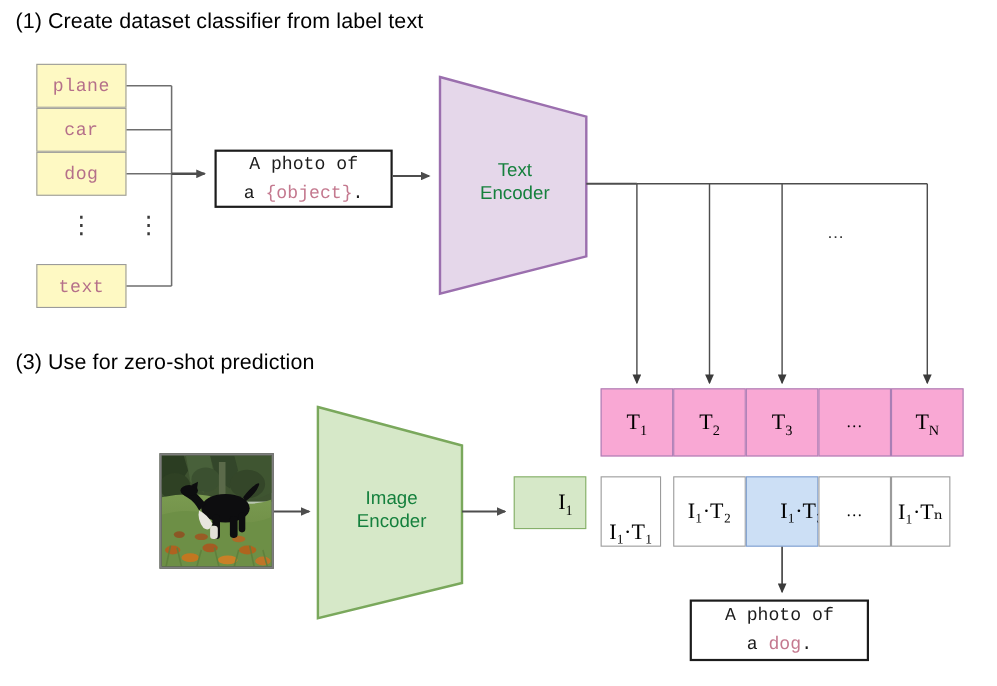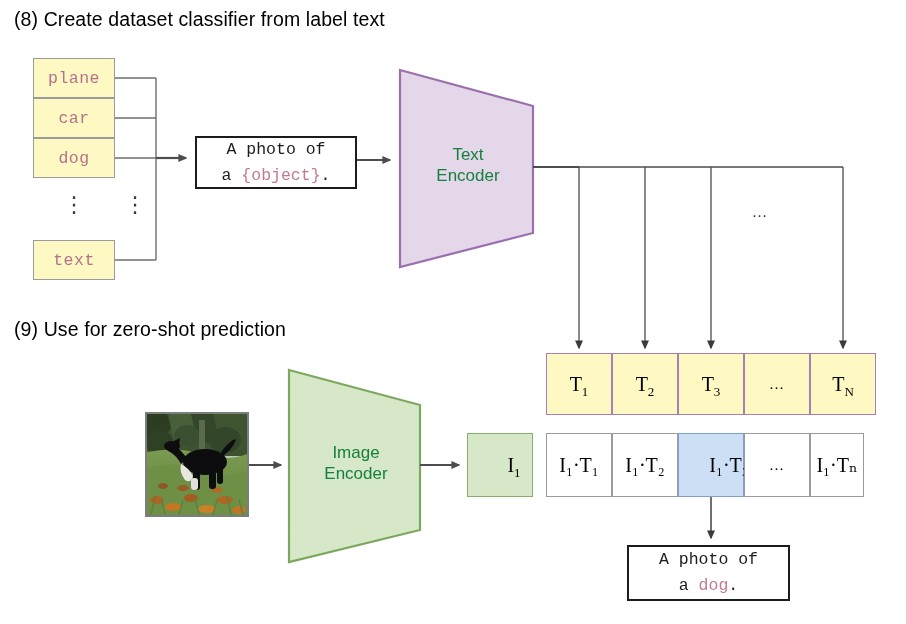--- a/index.html
+++ b/index.html
@@ -37,21 +37,21 @@
   
   .encoder{display:block;}
   .encoder-label{
     position:absolute;left:0;right:0;text-align:center;
     font-family:"Liberation Sans",sans-serif;font-size:17px;color:#15803d;
     line-height:1.25;pointer-events:none;
   }
 
   
   .cell{
-    border:1.3px solid #a97fb5;background:#fef9c3;
+    border:1.3px solid #a97fb5;background:#f9a8d4;
     display:flex;align-items:center;justify-content:center;
     font-family:"Liberation Serif","DejaVu Serif",serif;
     font-size:20px;color:#000;
   }
   .cell.plain{border-color:#9b9b9b;background:#ffffff;}
   .cell.highlight{border-color:#7f9fcf;background:#ccdff5;padding-left:36px;}
   .cell.green{border-color:#86b06a;background:#d6e8c8;}
   .cell .sub{font-size:13px;vertical-align:sub;line-height:0;}
   .cell .dots{font-size:15px;letter-spacing:1px;}
 
@@ -65,23 +65,23 @@
   .photo{border:2px solid #7d7d7d;overflow:hidden;position:relative;background:#2c3a20;}
   .photo svg{display:block;}
 
   svg.lines{position:absolute;left:0;top:0;width:906px;height:624px;overflow:visible;pointer-events:none;}
 </style>
 </head>
 <body>
 
 <div class="stage">
 
-  <div class="abs heading" style="left:14px;top:8px;">(8) Create dataset classifier from label text</div>
-
-  <div class="abs heading" style="left:14px;top:318px;">(9) Use for zero-shot prediction</div>
+  <div class="abs heading" style="left:14px;top:8px;">(1) Create dataset classifier from label text</div>
+
+  <div class="abs heading" style="left:14px;top:318px;">(3) Use for zero-shot prediction</div>
 
   <div class="abs label-box" style="left:33px;top:58px;width:82px;height:40px;">
     <span>plane</span>
   </div>
   <div class="abs label-box" style="left:33px;top:98px;width:82px;height:40px;">
     <span>car</span>
   </div>
   <div class="abs label-box" style="left:33px;top:138px;width:82px;height:40px;">
     <span>dog</span>
   </div>
@@ -172,41 +172,41 @@
           <path d="M18,101 L14,84"></path>
           <path d="M32,101 L36,86"></path>
         <path d="M52,101 L48,84"></path>
           <path d="M66,101 L70,86"></path>
           <path d="M84,101 L80,82"></path>
         <path d="M96,101 L92,86"></path>
       </g>
     </svg>
   </div>
 
-  <div class="abs cell green" style="left:467px;top:433px;width:66px;height:64px;padding-left:28px;">
+  <div class="abs cell green" style="left:467px;top:433px;width:66px;height:48px;padding-left:28px;">
     <span><span>I</span><span class="sub">1</span></span>
   </div>
 
   <div class="abs cell" style="left:546px;top:353px;width:66px;height:62px;">
     <span><span>T</span><span class="sub">1</span></span>
   </div>
   <div class="abs cell" style="left:612px;top:353px;width:66px;height:62px;">
     <span><span>T</span><span class="sub">2</span></span>
   </div>
   <div class="abs cell" style="left:678px;top:353px;width:66px;height:62px;">
     <span><span>T</span><span class="sub">3</span></span>
   </div>
   <div class="abs cell" style="left:744px;top:353px;width:66px;height:62px;">
     <span class="dots">…</span>
   </div>
   <div class="abs cell" style="left:810px;top:353px;width:66px;height:62px;">
     <span><span>T</span><span class="sub">N</span></span>
   </div>
 
-  <div class="abs cell plain" style="left:546px;top:433px;width:66px;height:64px;">
+  <div class="abs cell plain" style="left:546px;top:433px;width:55px;height:64px;align-items:flex-end;">
     <span>I₁·T₁</span>
   </div>
   <div class="abs cell plain" style="left:612px;top:433px;width:66px;height:64px;">
     <span>I₁·T₂</span>
   </div>
   <div class="abs cell highlight" style="left:678px;top:433px;width:66px;height:64px;">
     <span>I₁·T₃</span>
   </div>
   <div class="abs cell plain" style="left:744px;top:433px;width:66px;height:64px;">
     <span class="dots">…</span>

